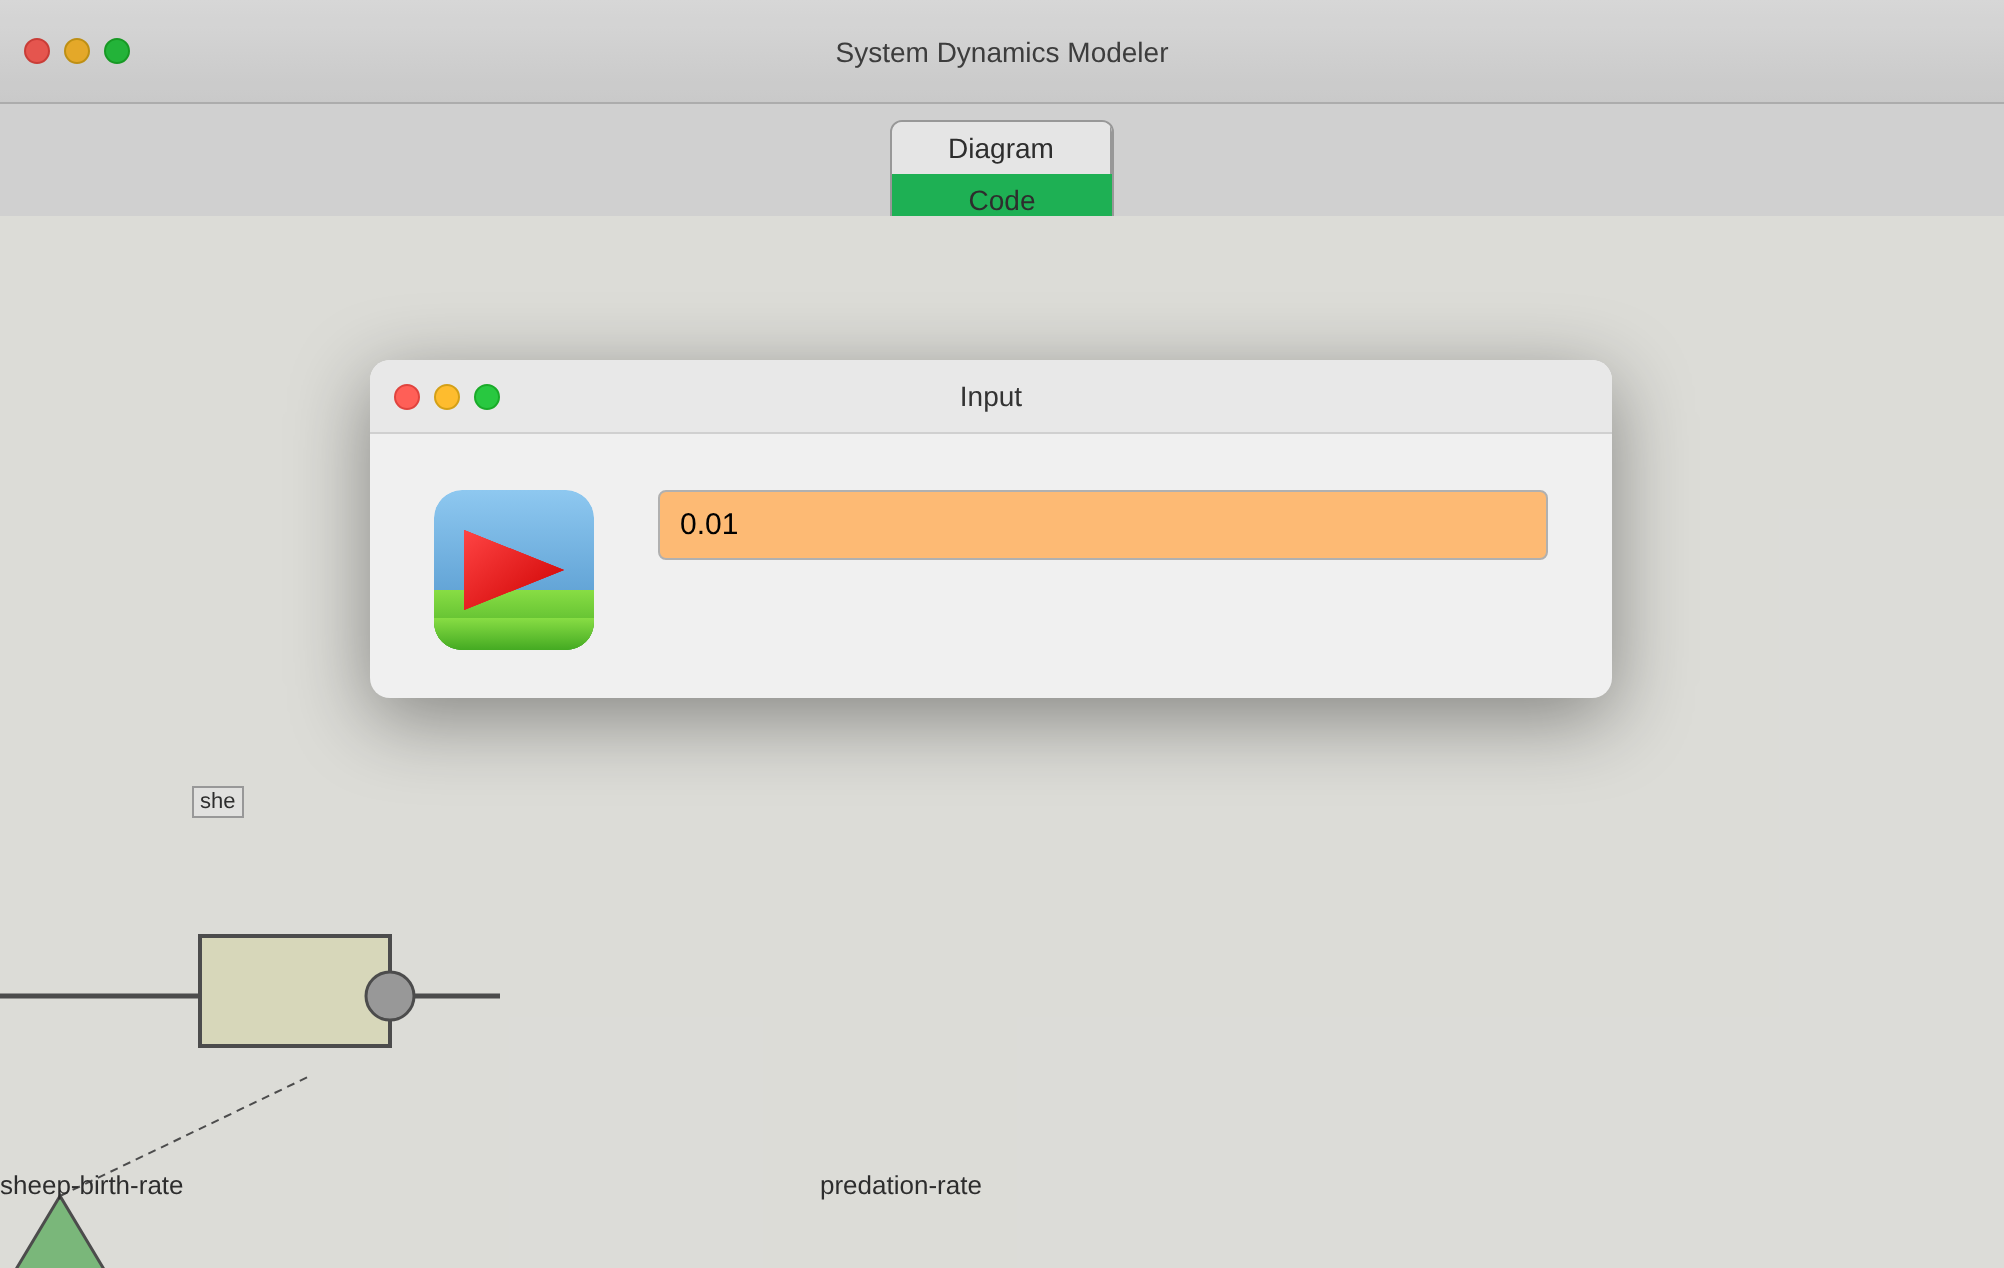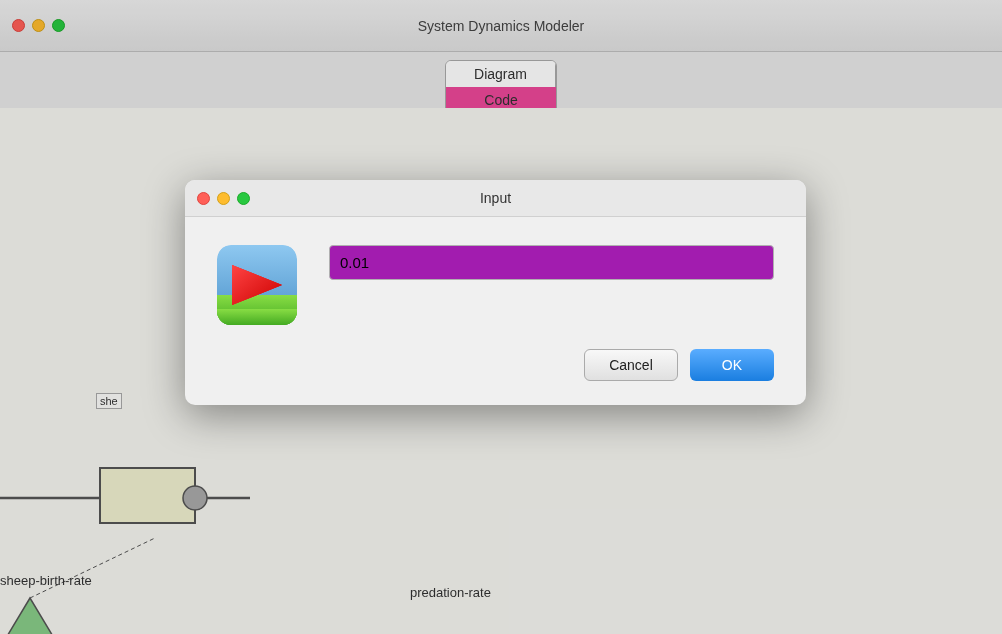--- a/index.html
+++ b/index.html
@@ -57,21 +57,21 @@
       border: 1.5px solid #aaa;
       border-radius: 6px;
       overflow: hidden;
       background: #f5f5f5;
       flex-direction: column;
     }
     .tab-btn {
       padding: 5px 28px;
       font-size: 14px;
       color: #333;
-      background: #ec4899;
+      background: #22c55e;
       border: none;
       cursor: pointer;
       font-family: inherit;
     }
     .tab-btn.active {
       background: #fff;
       font-weight: 500;
     }
     .tab-btn:first-child {
       border-right: 1.5px solid #aaa;
@@ -233,21 +233,21 @@
       font-size: 15px;
       color: #222;
       margin-bottom: 8px;
     }
     .dialog-input {
       width: 100%;
       padding: 8px 10px;
       border: 1.5px solid #b0b0b0;
       border-radius: 4px;
       font-size: 15px;
-      background: #a21caf;
+      background: #fdba74;
       outline: none;
       font-family: inherit;
     }
     .dialog-buttons {
       display: flex;
       justify-content: flex-end;
       gap: 12px;
       padding: 0 32px 24px 32px;
     }
     .btn-cancel {
@@ -380,21 +380,21 @@
       <rect x="100" y="360" width="95" height="55" fill="#f0f0d0" stroke="#555" stroke-width="2"></rect>
 
       <circle cx="195" cy="390" r="12" fill="#aaa" stroke="#555" stroke-width="1.5"></circle>
       <line x1="207" y1="390" x2="250" y2="390" stroke="#555" stroke-width="2.5"></line>
 
       <polygon points="30,490 0,540 60,540" fill="#88cc88" stroke="#555" stroke-width="1.5"></polygon>
 
       <line x1="30" y1="490" x2="155" y2="430" stroke="#555" stroke-width="1" stroke-dasharray="4,3"></line>
     </svg>
 
-    <div class="diagram-label" style="bottom:46px;left:0px;">sheep-birth-rate</div>
+    <div class="diagram-label" style="bottom:34px;left:0px;">sheep-birth-rate</div>
 
     <div class="diagram-label" style="bottom:34px;left:410px;">predation-rate</div>
 
     <div style="position:absolute;top:285px;left:96px;font-size:11px;color:#333;border:1px solid #aaa;padding:1px 3px;background:rgba(255,255,255,0.6);">she</div>
   </div>
 </div>
 
 <div class="modal-overlay"></div>
 
 <div class="dialog">
@@ -442,17 +442,13 @@
         </defs>
         <polygon points="15,20 15,60 65,40" fill="url(#redArrow)"></polygon>
       </svg>
     </div>
 
     <div class="dialog-form">
       <input class="dialog-input" type="text" value="0.01" style="">
     </div>
   </div>
 
-  <div class="dialog-buttons">
-    <button class="btn-cancel">Cancel</button>
-    <button class="btn-ok">OK</button>
-  </div>
 </div>
 
 </body></html>

